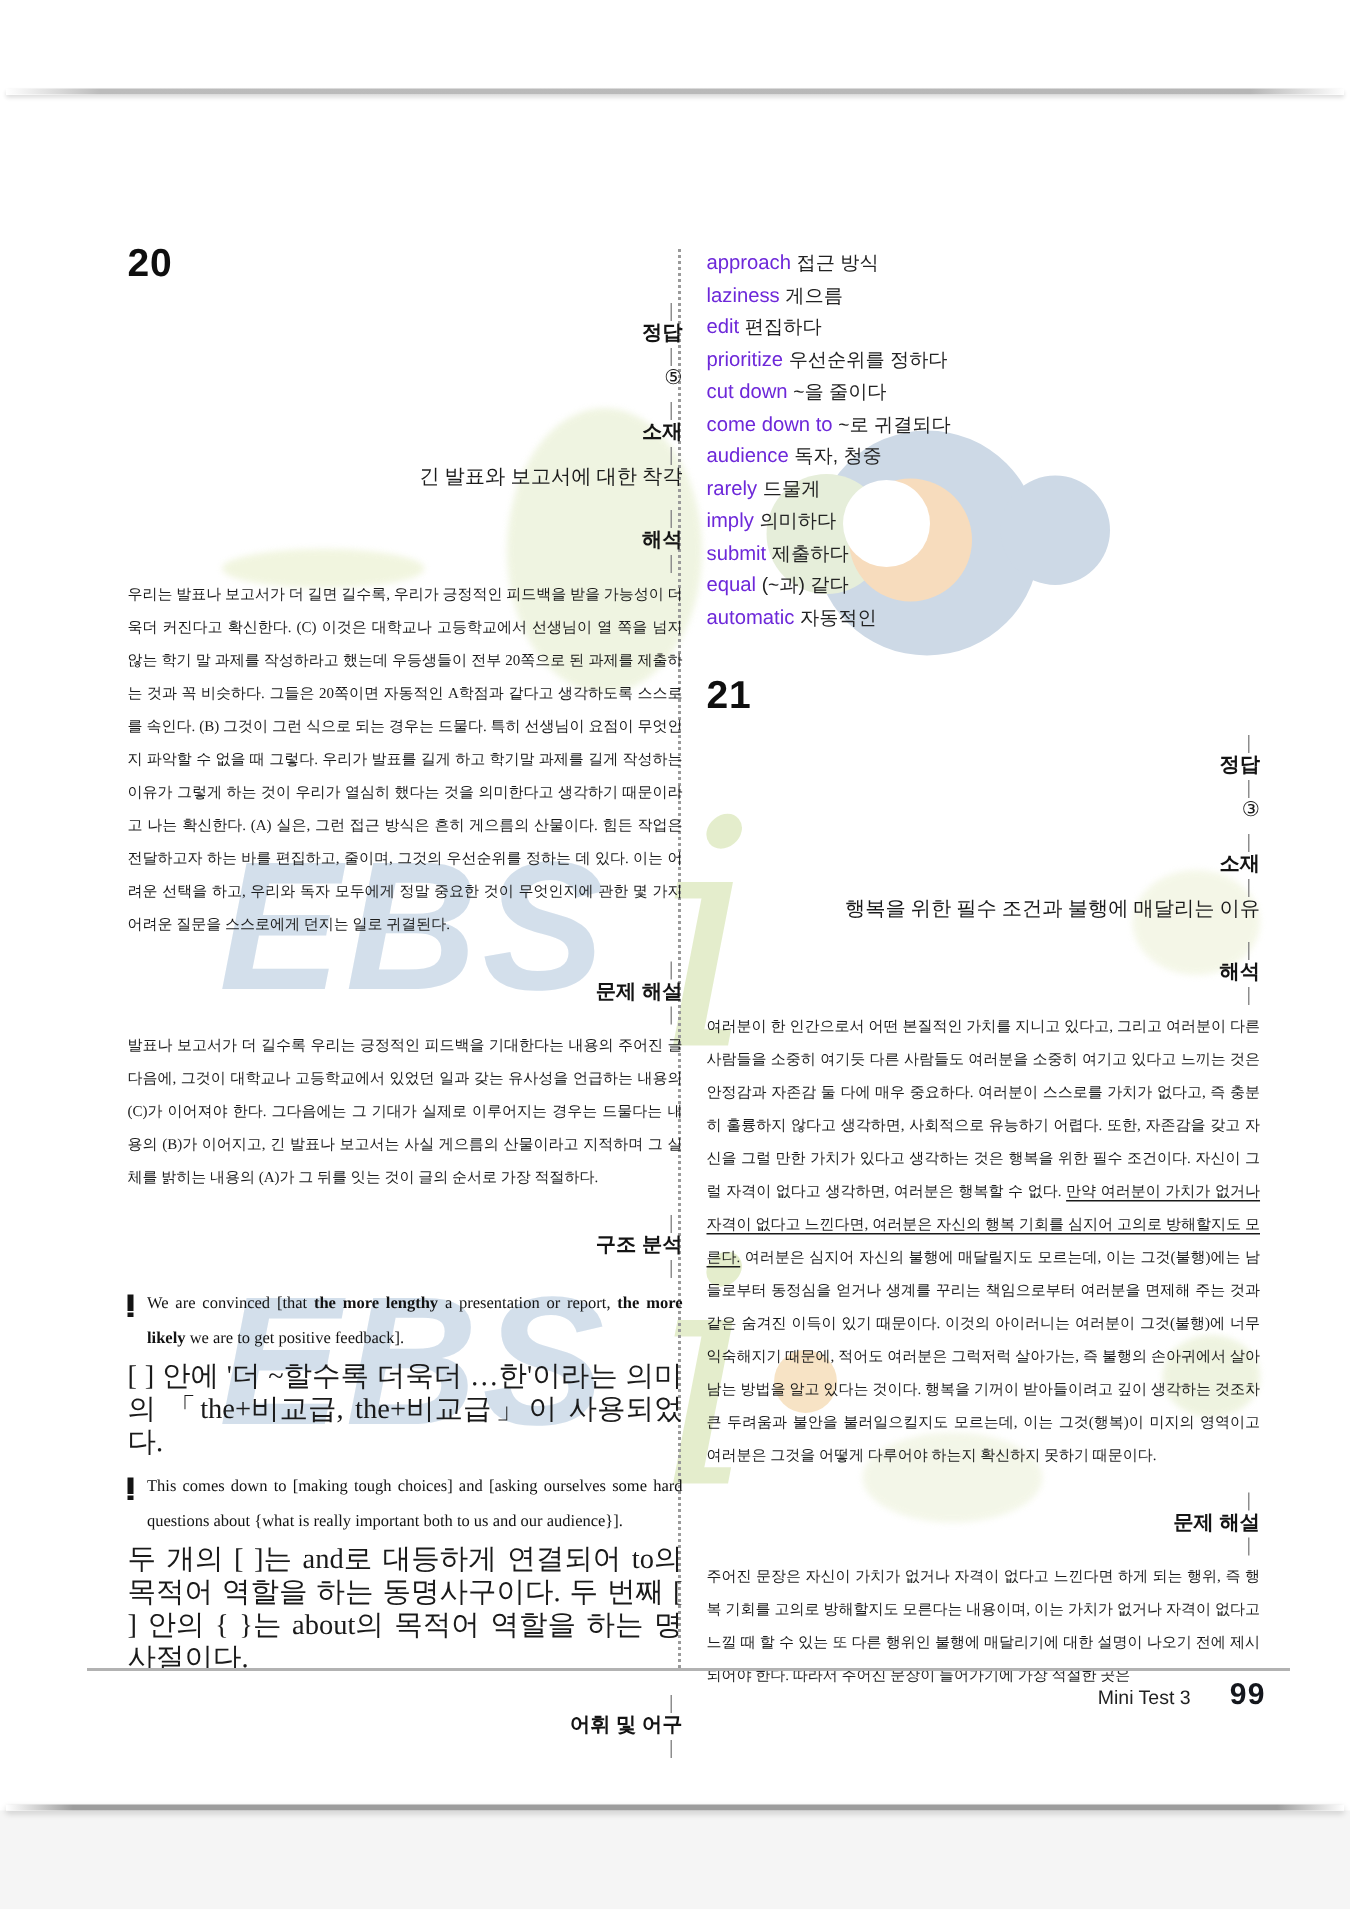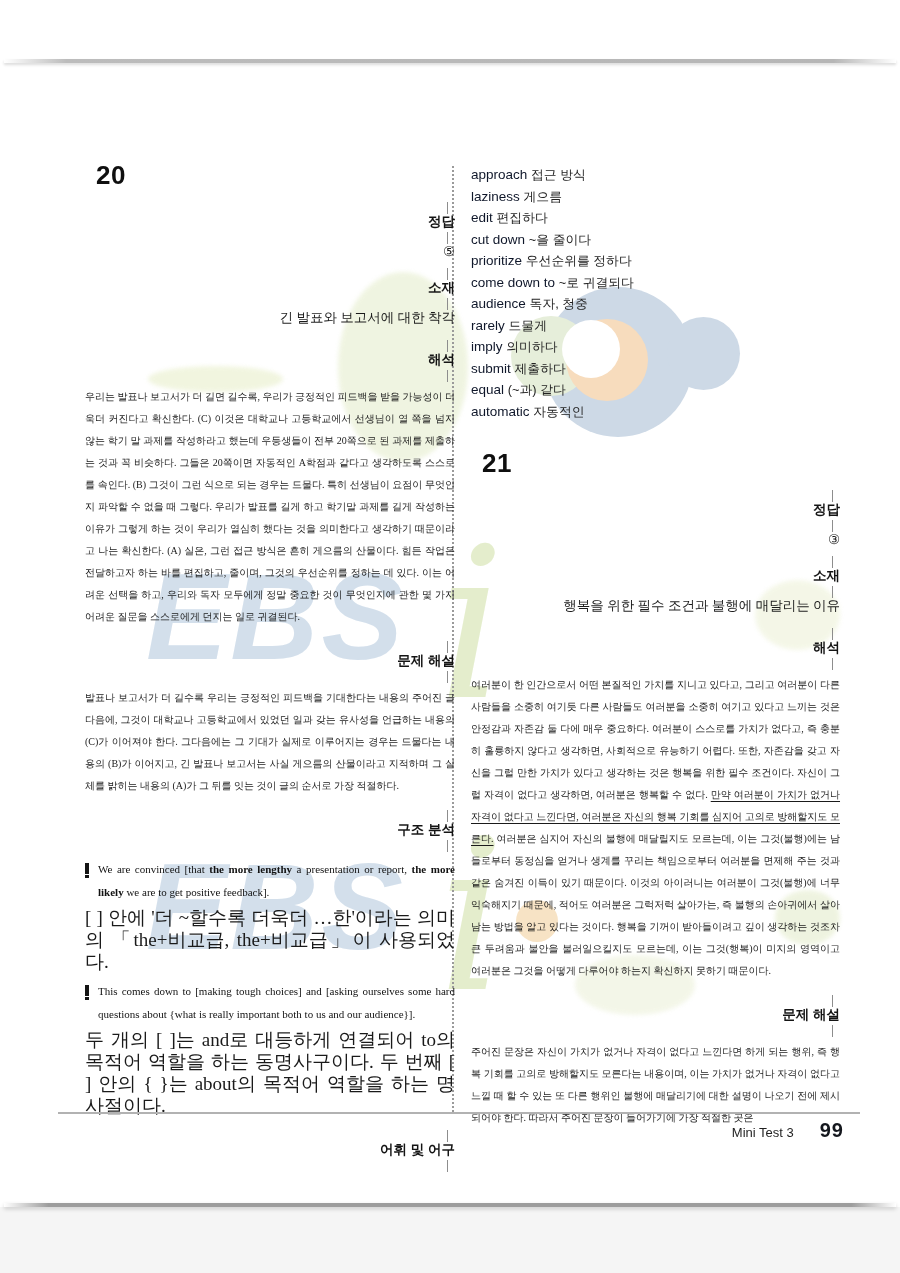--- a/index.html
+++ b/index.html
@@ -42,21 +42,21 @@
   .footer-rule { position:absolute; left:58px; width:802px; top:1112px; height:2px; background:#b2b2b2; z-index:2; }
   .footer { position:absolute; right:56px; top:1119px; display:flex; align-items:baseline; gap:26px; z-index:2; }
   .footer-label { font-size:13px; color:#1f1f1f; }
   .footer-page { font-size:20px; font-weight:bold; color:#14171d; letter-spacing:1px; }
 
   
   .col { position:absolute; top:160px; width:370px; z-index:2; }
   .col-left { left:85px; }
   .col-right { left:471px; width:369px; }
 
-  .qnum { font-size:26px; font-weight:bold; color:#0f0f0f; letter-spacing:.5px; margin:0 0 10px 11px; }
+  .qnum { font-size:26px; font-weight:bold; color:#0f0f0f; letter-spacing:.5px; margin:0 0 10px 0; }
   .row { display:flex; align-items:flex-end; margin:0 0 7px 0;flex-direction:column; }
   .bar { display:inline-block; width:1px; height:12px; background:#8d8d8d; margin:0 7px; transform:translateY(1px); }
   .bar.first { margin-left:0; }
   .key { font-size:13.5px; font-weight:bold; color:#141414; }
   .val { font-size:13.5px; color:#1a1a1a; font-family:"Liberation Serif","DejaVu Serif",serif; }
   .label-row { margin:12px 0 5px 0; }
 
   .body-p {
     font-size:10px; line-height:22px; color:#1a1a1a; text-align:justify;
     margin:2px 0 4px 0; font-family:"Liberation Serif","DejaVu Serif",serif;
@@ -70,21 +70,21 @@
   }
   .excl { position:absolute; left:0; top:5px; width:3.5px; height:11px; background:#141414; }
   .excl::after { content:""; position:absolute; left:0; bottom:-4px; width:3.5px; height:3px; background:#141414; }
   .sent b { font-weight:bold; }
   .note {
     font-size:19px; line-height:22px; color:#1a1a1a; text-align:justify;
     margin:3px 0 6px 0; font-family:"Liberation Serif","DejaVu Serif",serif;
   }
 
   .vocab-row { font-size:13.5px; line-height:21.5px; color:#161616; }
-  .vocab-word { font-family:"Liberation Sans","DejaVu Sans",sans-serif; color:#0f172a; }
+  .vocab-word { font-family:"Liberation Sans","DejaVu Sans",sans-serif; color:#6d28d9; }
   .vocab-mean { font-size:12.8px; color:#222;text-align:center; }
   .vocab-block { margin-top:4px; }
   .gap-after-vocab { height:26px; }
 </style>
 </head>
 <body>
 
 <div class="page">
 
   <div class="top-edge"></div>
@@ -163,22 +163,22 @@
       <span class="key">어휘 및 어구</span>
       <span class="bar"></span>
     </div>
   </div>
 
   <div class="col col-right">
     <div class="vocab-block">
       <div class="vocab-row"><span class="vocab-word">approach</span> <span class="vocab-mean">접근 방식</span></div>
       <div class="vocab-row"><span class="vocab-word">laziness</span> <span class="vocab-mean">게으름</span></div>
       <div class="vocab-row"><span class="vocab-word">edit</span> <span class="vocab-mean">편집하다</span></div>
+      <div class="vocab-row"><span class="vocab-word">prioritize</span> <span class="vocab-mean">우선순위를 정하다</span></div>
       <div class="vocab-row"><span class="vocab-word">cut down</span> <span class="vocab-mean">~을 줄이다</span></div>
-      <div class="vocab-row"><span class="vocab-word">prioritize</span> <span class="vocab-mean">우선순위를 정하다</span></div>
       <div class="vocab-row"><span class="vocab-word">come down to</span> <span class="vocab-mean">~로 귀결되다</span></div>
       <div class="vocab-row"><span class="vocab-word">audience</span> <span class="vocab-mean">독자, 청중</span></div>
       <div class="vocab-row"><span class="vocab-word">rarely</span> <span class="vocab-mean">드물게</span></div>
       <div class="vocab-row"><span class="vocab-word">imply</span> <span class="vocab-mean">의미하다</span></div>
       <div class="vocab-row"><span class="vocab-word">submit</span> <span class="vocab-mean">제출하다</span></div>
       <div class="vocab-row"><span class="vocab-word">equal</span> <span class="vocab-mean">(~과) 같다</span></div>
       <div class="vocab-row"><span class="vocab-word">automatic</span> <span class="vocab-mean">자동적인</span></div>
     </div>
 
     <div class="gap-after-vocab"></div>

